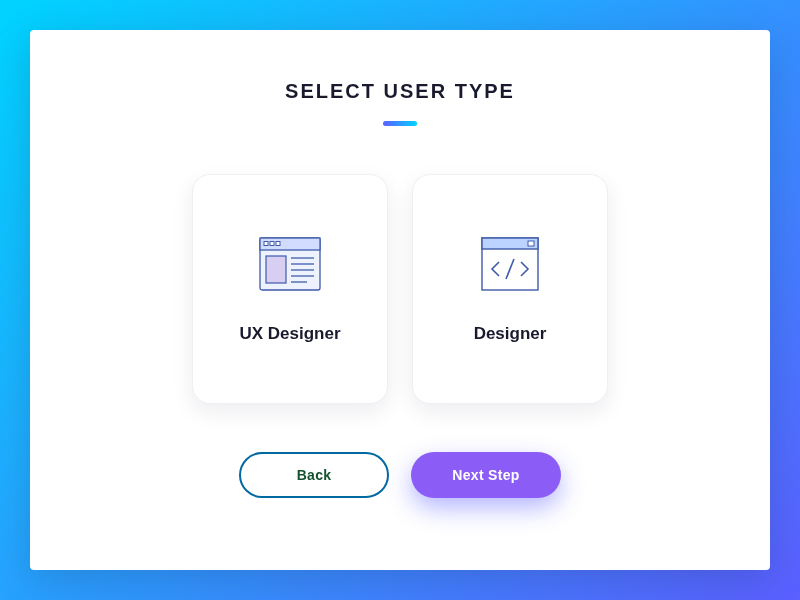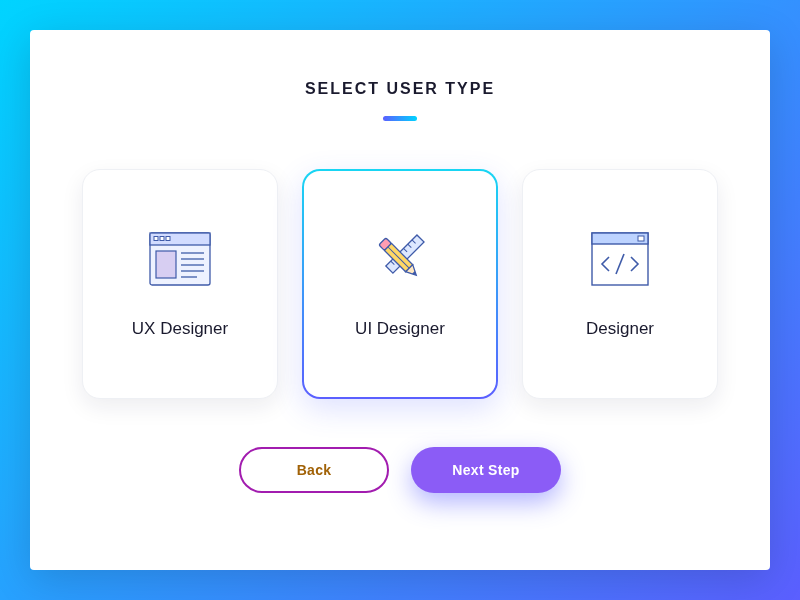--- a/index.html
+++ b/index.html
@@ -11,21 +11,21 @@
 }
 .panel{
   background:#fff;
   width:740px;height:540px;
   border-radius:4px;
   padding:50px 40px 40px;
   display:flex;flex-direction:column;align-items:center;
   box-shadow:0 10px 40px rgba(0,0,0,0.15);
 }
 .title{
-  font-size:16px;font-weight:800;letter-spacing:2px;color:#1a1a2e;
+  font-size:20px;font-weight:800;letter-spacing:2px;color:#1a1a2e;
   text-transform:uppercase;
 }
 .underline{
   width:34px;height:5px;border-radius:3px;margin-top:18px;
   background:linear-gradient(90deg,#5B5FFF,#00D4FF);
 }
 .cards{
   display:flex;gap:24px;margin-top:48px;
 }
 .card{
@@ -36,33 +36,33 @@
   gap:30px;cursor:pointer;position:relative;
 }
 .card.selected{
   border:2px solid transparent;
   background:
     linear-gradient(#fff,#fff) padding-box,
     linear-gradient(180deg,#18D6F3 0%,#5B5FFF 100%) border-box;
   box-shadow:0 10px 30px rgba(70,90,255,0.18);
 }
 .card-label{
-  font-size:17px;font-weight:400;color:#1a1a2e;
+  font-size:17px;font-weight:700;color:#1a1a2e;
 }
 .icon-wrap{width:70px;height:60px;display:flex;align-items:center;justify-content:center;}
 .buttons{
   display:flex;gap:22px;margin-top:48px;
 }
 .btn{
   width:150px;height:46px;border-radius:30px;font-size:14px;font-weight:700;
   display:flex;align-items:center;justify-content:center;cursor:pointer;
   letter-spacing:.3px;
 }
 .btn-back{
-  background:#fff;border:2px solid #a21caf;color:#a16207;
+  background:#fff;border:2px solid #0369a1;color:#14532d;
 }
 .btn-next{
   background:#8b5cf6;color:#fff;border:none;
   box-shadow:0 10px 24px rgba(91,95,255,0.45);
 }
 </style>
 </head>
 <body>
 
 <div class="panel">
@@ -83,43 +83,20 @@
           <line x1="32" y1="21" x2="55" y2="21" stroke="#3F5BA9" stroke-width="1.3"></line>
           <line x1="32" y1="27" x2="55" y2="27" stroke="#3F5BA9" stroke-width="1.3"></line>
           <line x1="32" y1="33" x2="55" y2="33" stroke="#3F5BA9" stroke-width="1.3"></line>
           <line x1="32" y1="39" x2="55" y2="39" stroke="#3F5BA9" stroke-width="1.3"></line>
           <line x1="32" y1="45" x2="48" y2="45" stroke="#3F5BA9" stroke-width="1.3"></line>
         </svg>
       </div>
       <div class="card-label">UX Designer</div>
     </div>
 
-    <div class="card selected">
-      <div class="icon-wrap">
-        <svg width="70" height="70" viewBox="0 0 70 70">
-          <g transform="rotate(45 35 35)">
-            <rect x="30" y="6" width="10" height="44" fill="#DDE8FF" stroke="#3F5BA9" stroke-width="1.3"></rect>
-            <line x1="30" y1="13" x2="35" y2="13" stroke="#3F5BA9" stroke-width="1"></line>
-            <line x1="30" y1="19" x2="35" y2="19" stroke="#3F5BA9" stroke-width="1"></line>
-            <line x1="30" y1="25" x2="35" y2="25" stroke="#3F5BA9" stroke-width="1"></line>
-            <line x1="30" y1="31" x2="35" y2="31" stroke="#3F5BA9" stroke-width="1"></line>
-            <line x1="30" y1="37" x2="35" y2="37" stroke="#3F5BA9" stroke-width="1"></line>
-            <line x1="30" y1="43" x2="35" y2="43" stroke="#3F5BA9" stroke-width="1"></line>
-          </g>
-          <g transform="rotate(-45 35 35)">
-            <rect x="30" y="10" width="10" height="8" rx="2" fill="#FF9DB2" stroke="#3F5BA9" stroke-width="1.3"></rect>
-            <rect x="30" y="18" width="10" height="30" fill="#FFD866" stroke="#3F5BA9" stroke-width="1.3"></rect>
-            <line x1="35" y1="18" x2="35" y2="48" stroke="#3F5BA9" stroke-width="1"></line>
-            <polygon points="30,48 40,48 35,58" fill="#FFE8C0" stroke="#3F5BA9" stroke-width="1.3"></polygon>
-            <polygon points="33,54 37,54 35,58" fill="#3F5BA9"></polygon>
-          </g>
-        </svg>
-      </div>
-      <div class="card-label">UI Designer</div>
-    </div>
 
     <div class="card">
       <div class="icon-wrap">
         <svg width="58" height="54" viewBox="0 0 58 54">
           <rect x="1" y="1" width="56" height="52" fill="#fff" stroke="#3F5BA9" stroke-width="1.4"></rect>
           <rect x="1" y="1" width="56" height="11" fill="#BDD3FF" stroke="#3F5BA9" stroke-width="1.4"></rect>
           <rect x="47" y="4" width="6" height="5" fill="#fff" stroke="#3F5BA9" stroke-width="1"></rect>
           <polyline points="18,25 11,32 18,39" fill="none" stroke="#3F5BA9" stroke-width="1.6"></polyline>
           <polyline points="40,25 47,32 40,39" fill="none" stroke="#3F5BA9" stroke-width="1.6"></polyline>
           <line x1="33" y1="22" x2="25" y2="42" stroke="#3F5BA9" stroke-width="1.6"></line>

